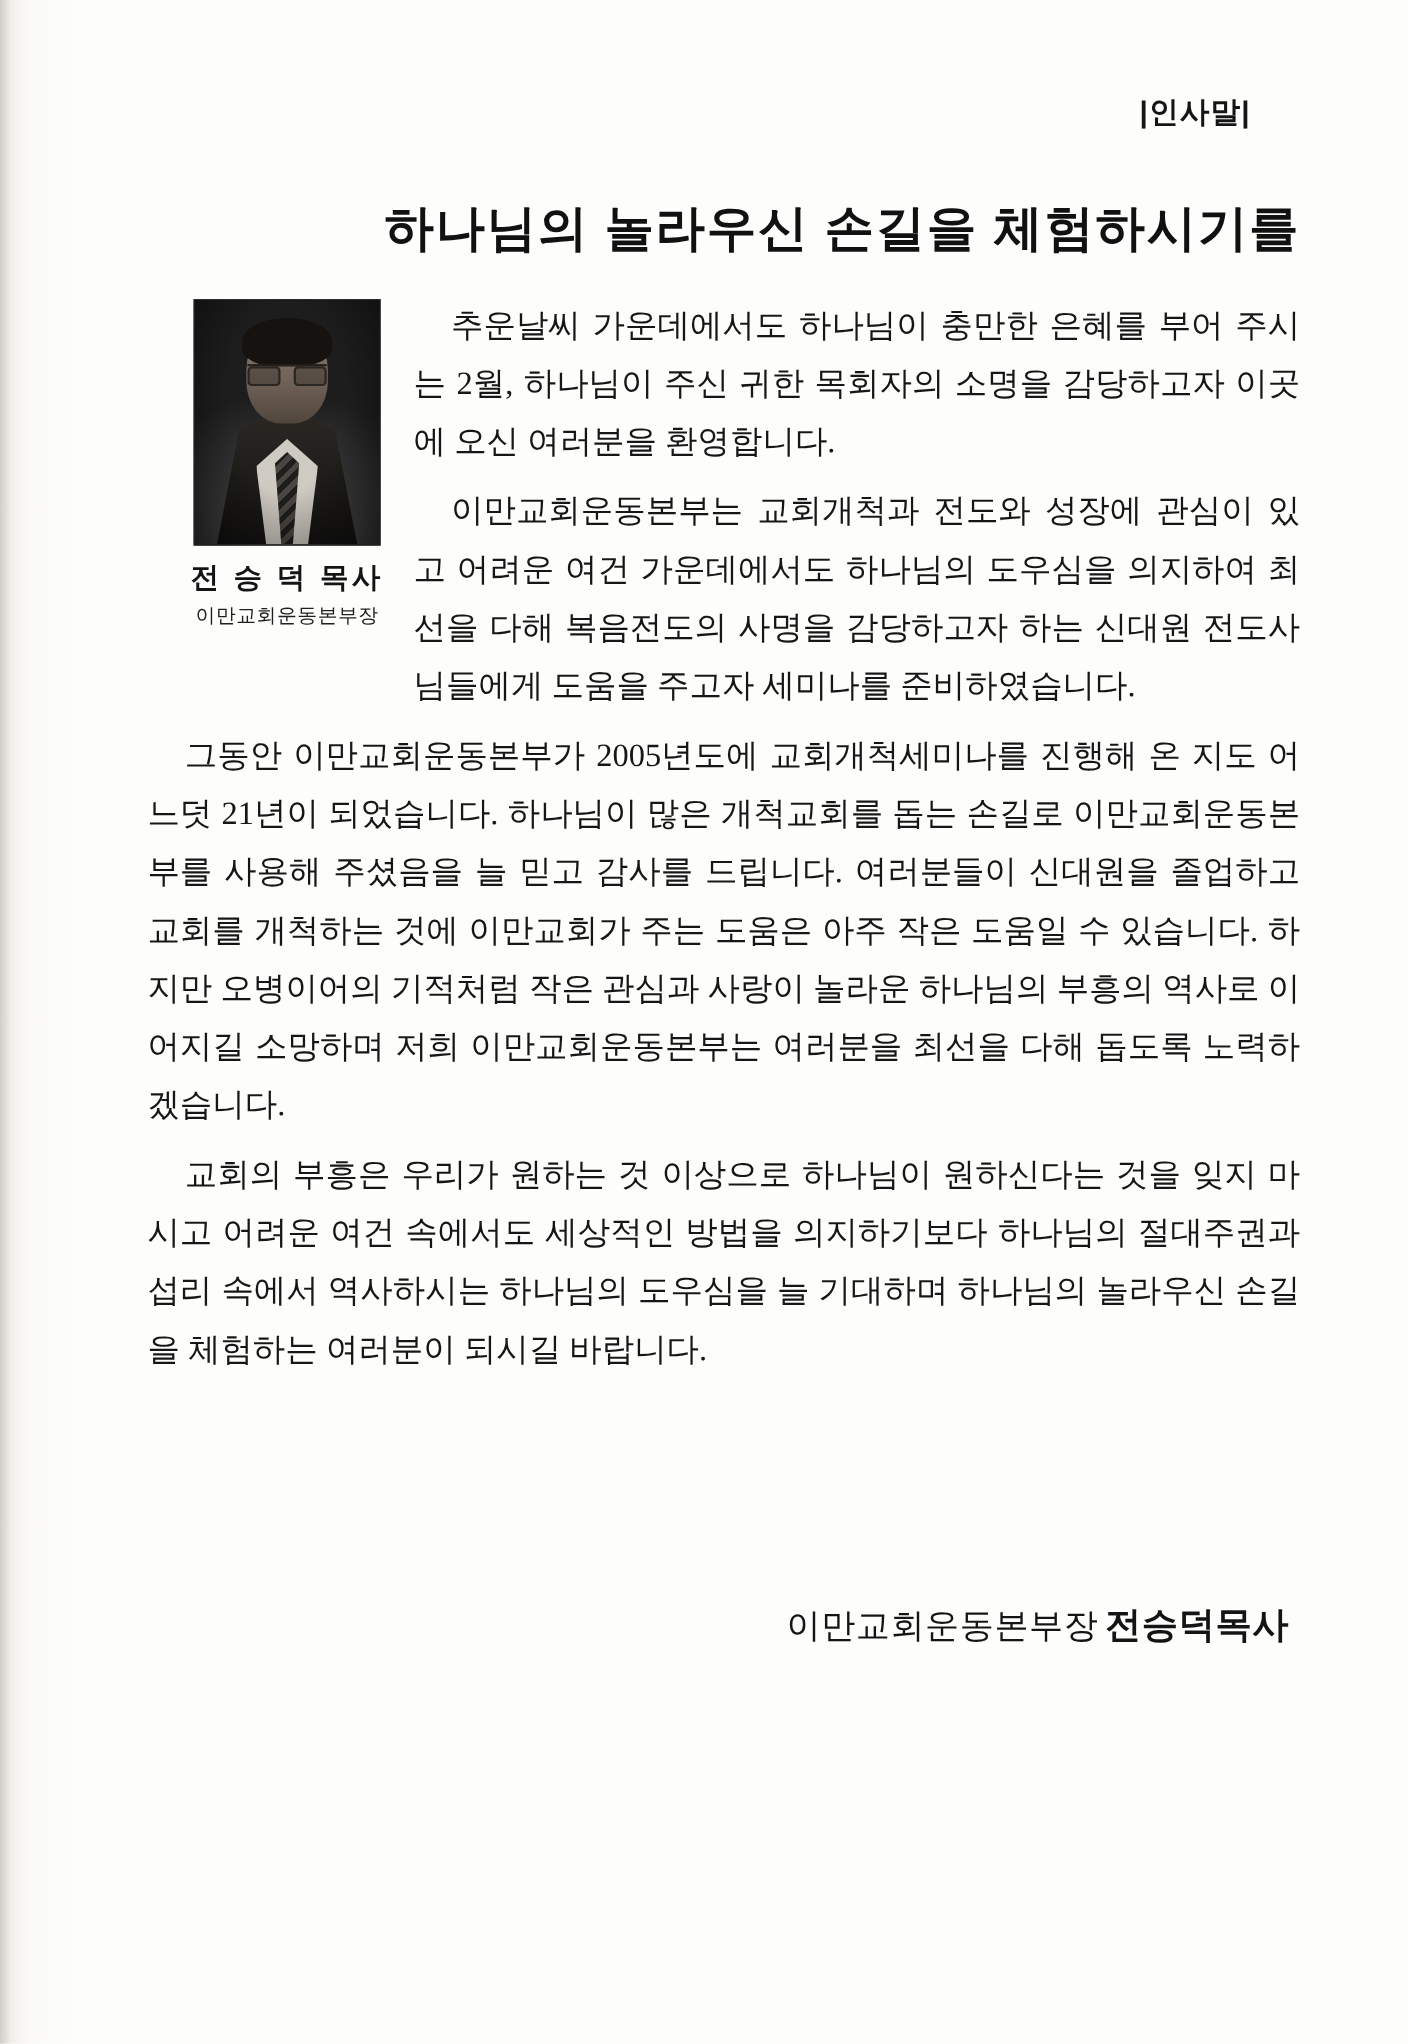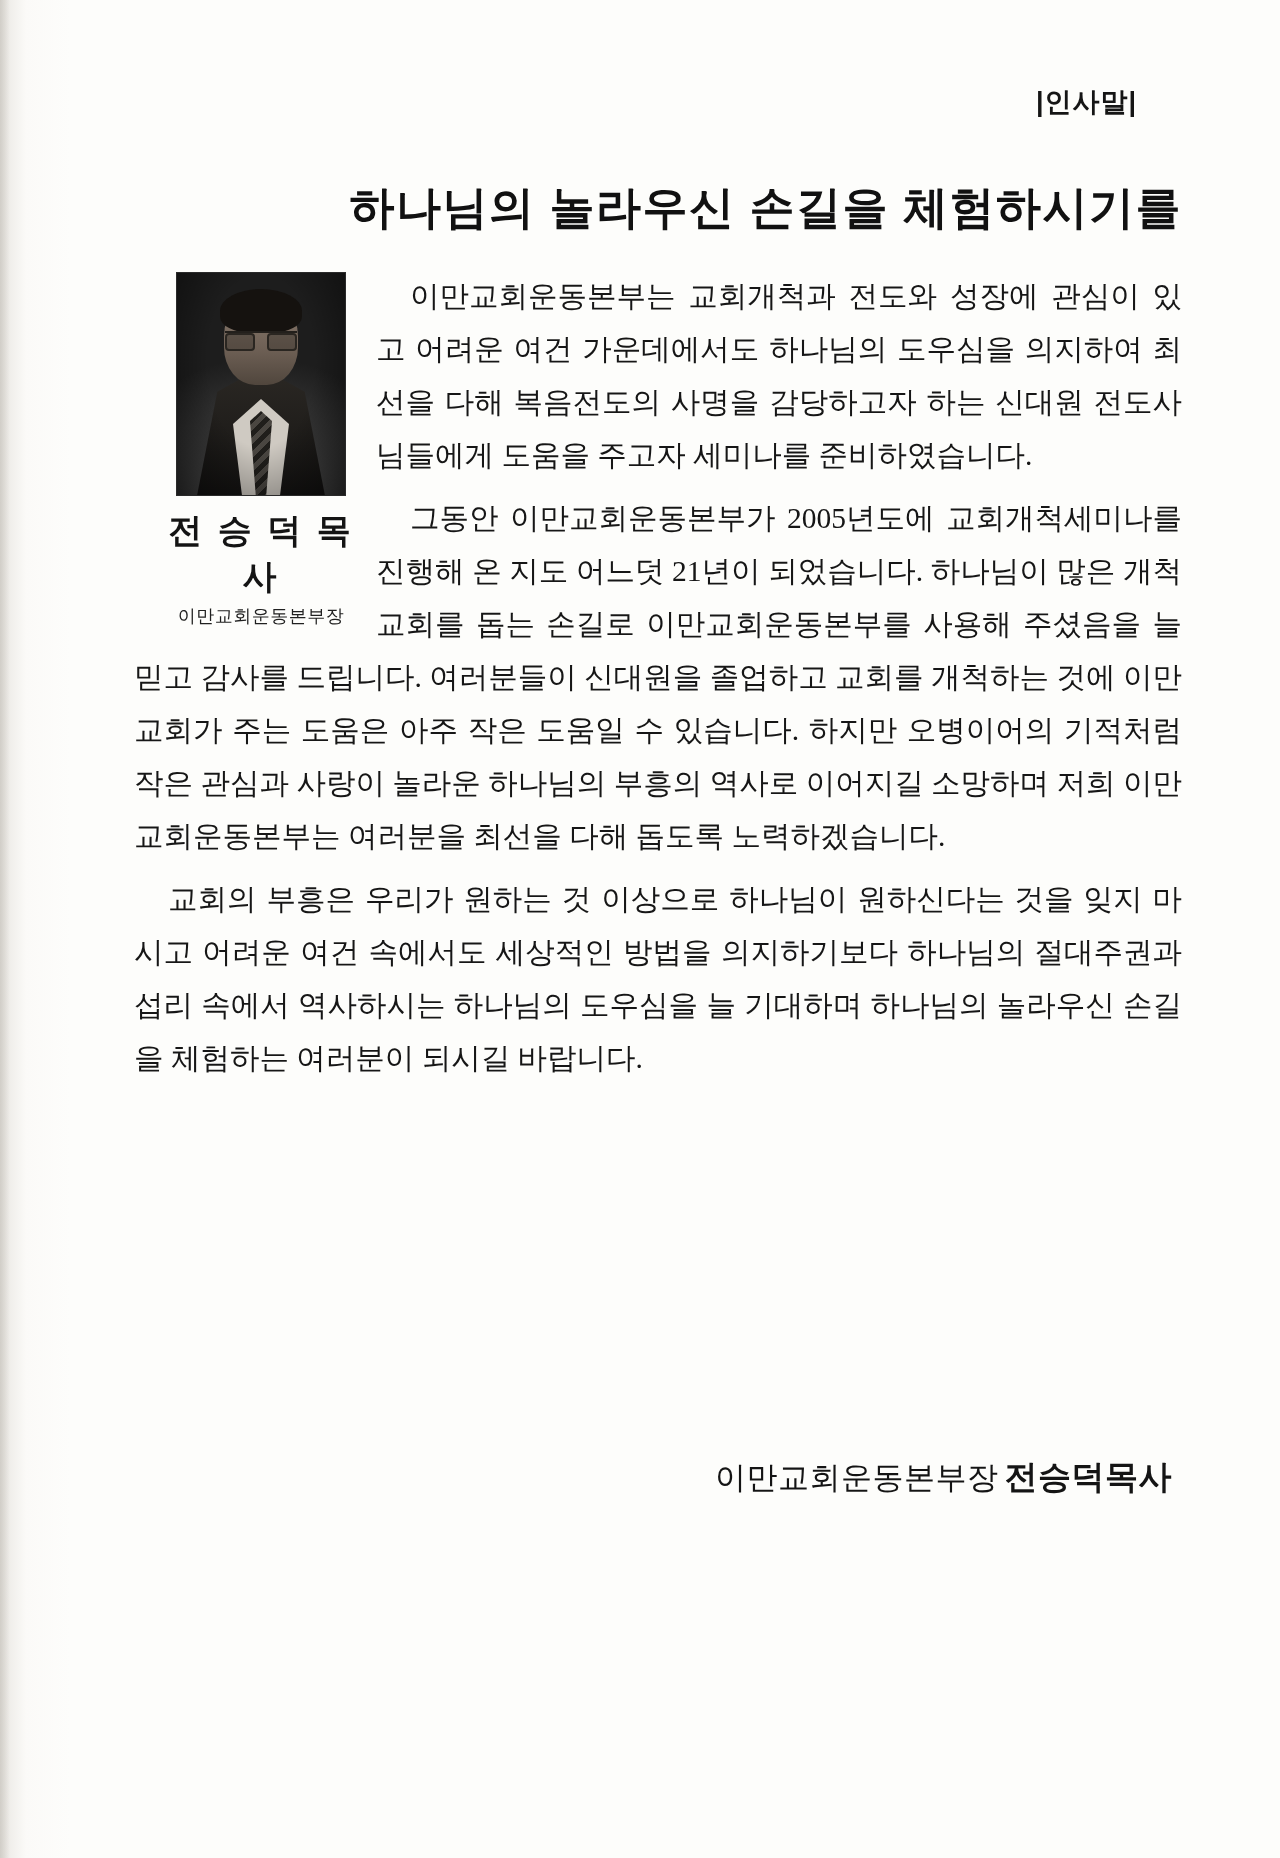--- a/index.html
+++ b/index.html
@@ -167,21 +167,21 @@
     clip-path: polygon(50% 0%, 100% 12%, 74% 100%, 26% 100%, 0% 12%);
   }
   .portrait .vignette {
     position: absolute;
     inset: 0;
     background: radial-gradient(ellipse at 50% 40%, rgba(0,0,0,0) 45%, rgba(0,0,0,.55) 100%);
   }
   .portrait-name {
     margin-top: 12px;
     font-family: "Liberation Sans", "DejaVu Sans", sans-serif;
-    font-size: 34px;
+    font-size: 26px;
     font-weight: bold;
     letter-spacing: 3px;
     color: #141414;
   }
   .portrait-role {
     margin-top: 4px;
     font-family: "Liberation Sans", "DejaVu Sans", sans-serif;
     font-size: 18px;
     color: #202020;
     letter-spacing: .5px;
@@ -247,20 +247,21 @@
         <div class="hair"></div>
         <div class="glasses"></div>
         <div class="vignette"></div>
       </div>
       <div class="portrait-name">전 승 덕 목사</div>
       <div class="portrait-role">이만교회운동본부장</div>
     </div>
 
     <div class="body-text">
       <div class="float-spacer"></div>
+      <p>추운날씨 가운데에서도 하나님이 충만한 은혜를 부어 주시는 2월, 하나님이 주신 귀한 목회자의 소명을 감당하고자 이곳에 오신 여러분을 환영합니다.</p>
       <p>이만교회운동본부는 교회개척과 전도와 성장에 관심이 있고 어려운 여건 가운데에서도 하나님의 도우심을 의지하여 최선을 다해 복음전도의 사명을 감당하고자 하는 신대원 전도사님들에게 도움을 주고자 세미나를 준비하였습니다.</p>
       <p>그동안 이만교회운동본부가 2005년도에 교회개척세미나를 진행해 온 지도 어느덧 21년이 되었습니다. 하나님이 많은 개척교회를 돕는 손길로 이만교회운동본부를 사용해 주셨음을 늘 믿고 감사를 드립니다. 여러분들이 신대원을 졸업하고 교회를 개척하는 것에 이만교회가 주는 도움은 아주 작은 도움일 수 있습니다. 하지만 오병이어의 기적처럼 작은 관심과 사랑이 놀라운 하나님의 부흥의 역사로 이어지길 소망하며 저희 이만교회운동본부는 여러분을 최선을 다해 돕도록 노력하겠습니다.</p>
       <p>교회의 부흥은 우리가 원하는 것 이상으로 하나님이 원하신다는 것을 잊지 마시고 어려운 여건 속에서도 세상적인 방법을 의지하기보다 하나님의 절대주권과 섭리 속에서 역사하시는 하나님의 도우심을 늘 기대하며 하나님의 놀라우신 손길을 체험하는 여러분이 되시길 바랍니다.</p>
     </div>
 
     <div class="signature">
       <span class="org">이만교회운동본부장</span><span class="who">전승덕목사</span>
     </div>
 
   </div>

